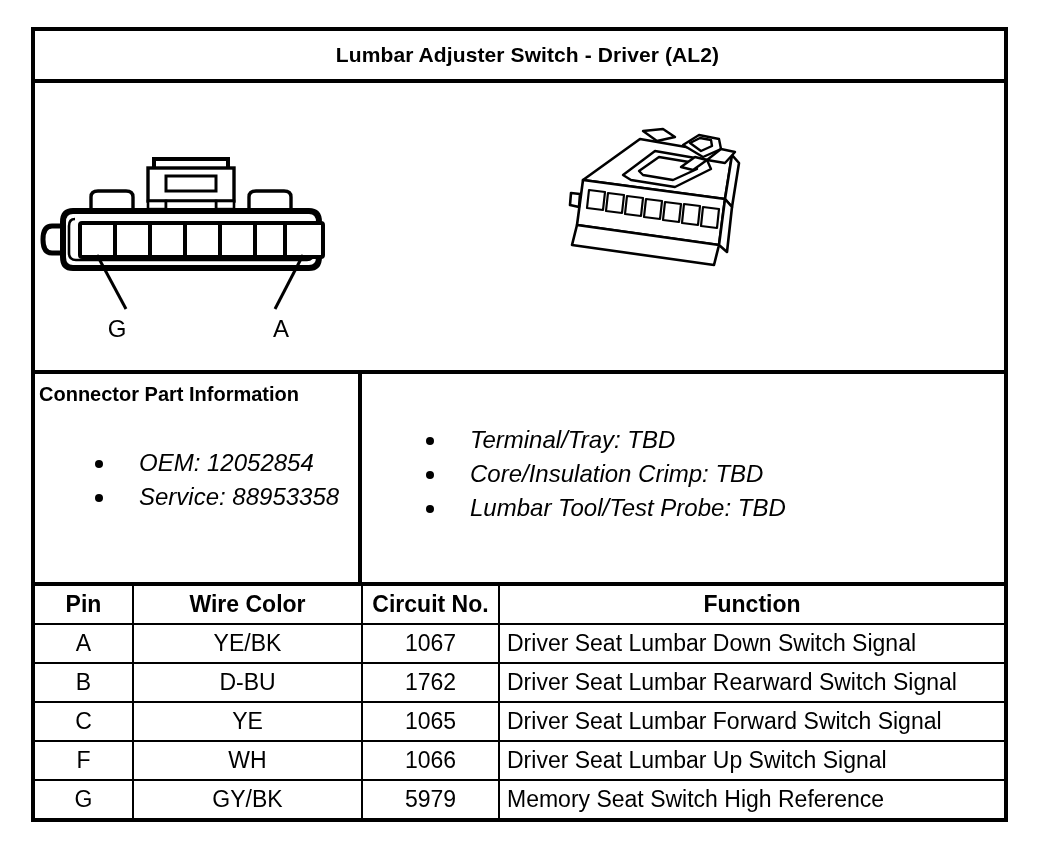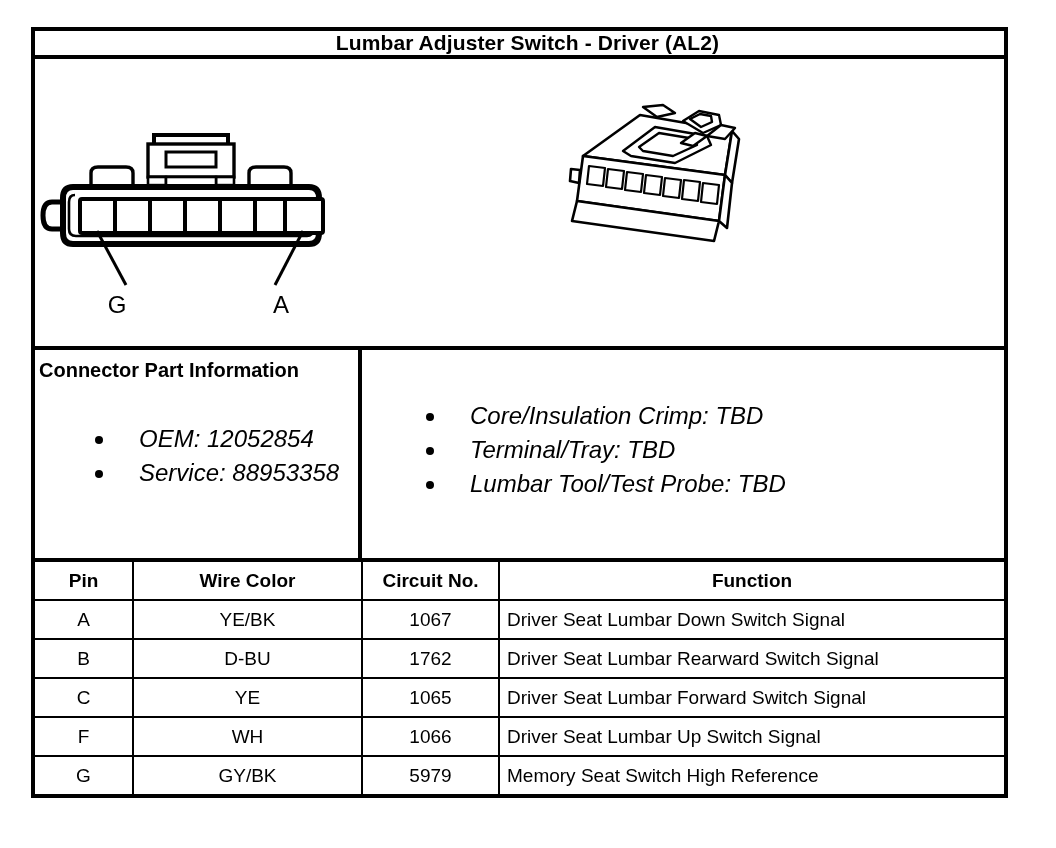--- a/index.html
+++ b/index.html
@@ -20,21 +20,21 @@
     position: absolute;
     left: 31px;
     top: 27px;
     width: 977px;
     height: 795px;
   }
 
   
   .title-box {
     border: 4px solid #000;
-    height: 32px;
+    height: 56px;
     box-sizing: border-box;
     display: flex;
     align-items: center;
     justify-content: center;
     padding-left: 16px;
   }
   .title-text {
     font-size: 21px;
     font-weight: bold;
     letter-spacing: 0.1px;
@@ -118,21 +118,21 @@
     width: 100%;
     table-layout: fixed;
     border: 4px solid #000;
     border-top: none;
     box-sizing: border-box;
   }
   .pin-table th,
   .pin-table td {
     border: 2px solid #000;
     height: 37px;
-    font-size: 19px;
+    font-size: 23px;
     text-align: center;
     padding: 0;
     overflow: hidden;
     white-space: nowrap;
   }
   .pin-table th {
     font-weight: bold;
   }
   .pin-table th:first-child,
   .pin-table td:first-child { border-left: none; }
@@ -240,22 +240,22 @@
     <div class="parts-col left">
       <div class="parts-heading">Connector Part Information</div>
       <ul class="parts-list">
         <li>OEM: 12052854</li>
         <li>Service: 88953358</li>
       </ul>
     </div>
 
     <div class="parts-col right">
       <ul class="parts-list">
+        <li>Terminal/Tray: TBD</li>
         <li>Core/Insulation Crimp: TBD</li>
-        <li>Terminal/Tray: TBD</li>
         <li>Lumbar Tool/Test Probe: TBD</li>
       </ul>
     </div>
   </div>
 
   <table class="pin-table">
     <colgroup>
       <col class="col-pin">
         <col class="col-wire">
         <col class="col-circuit">

